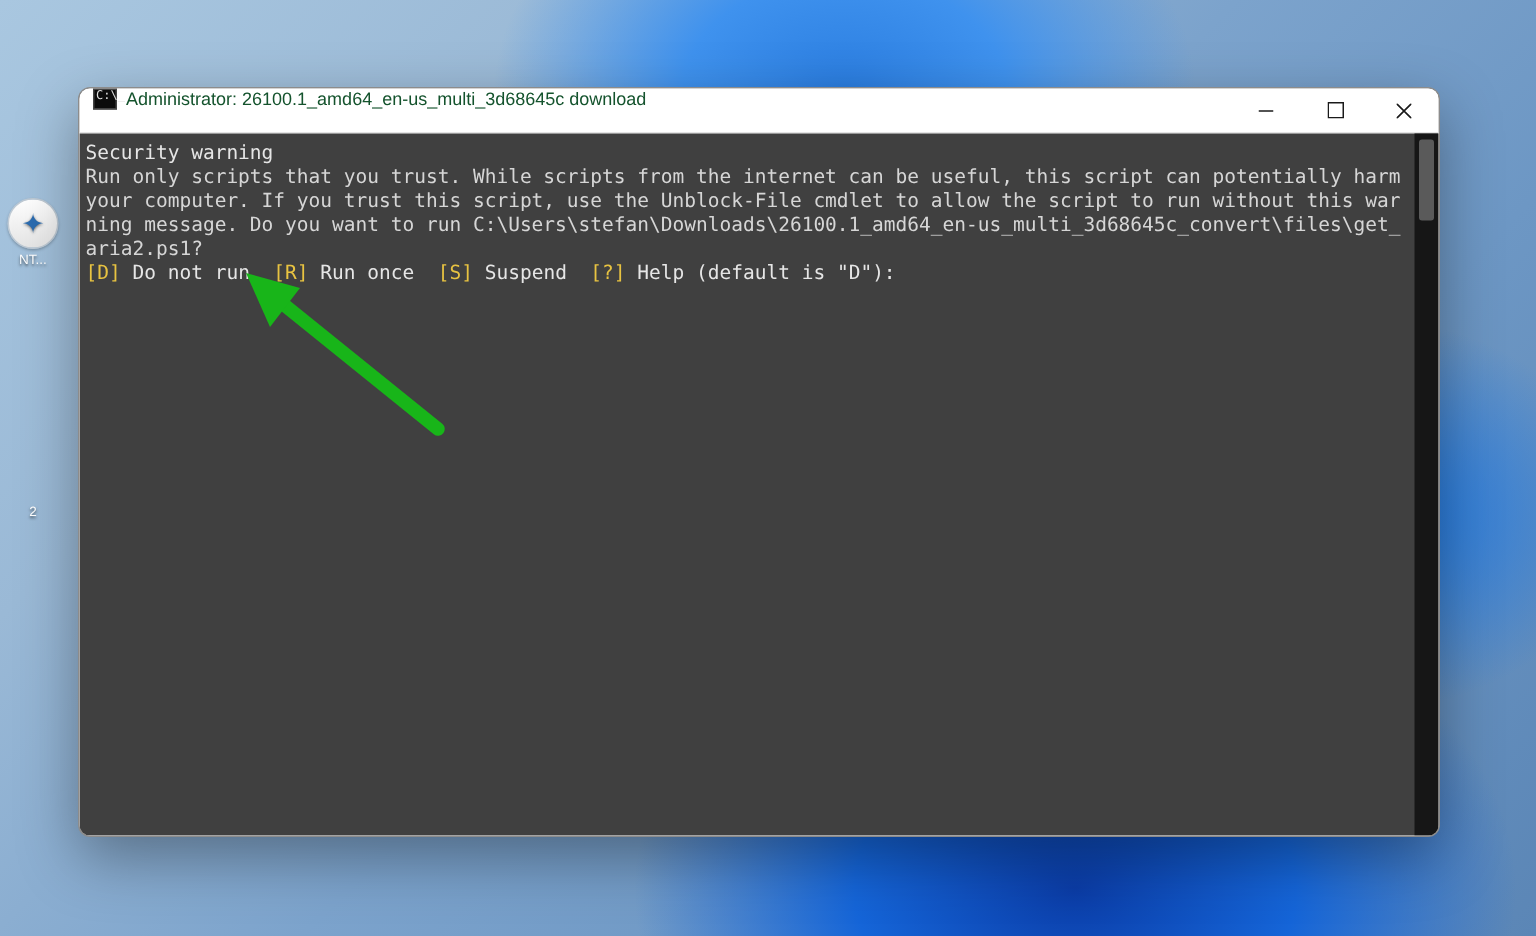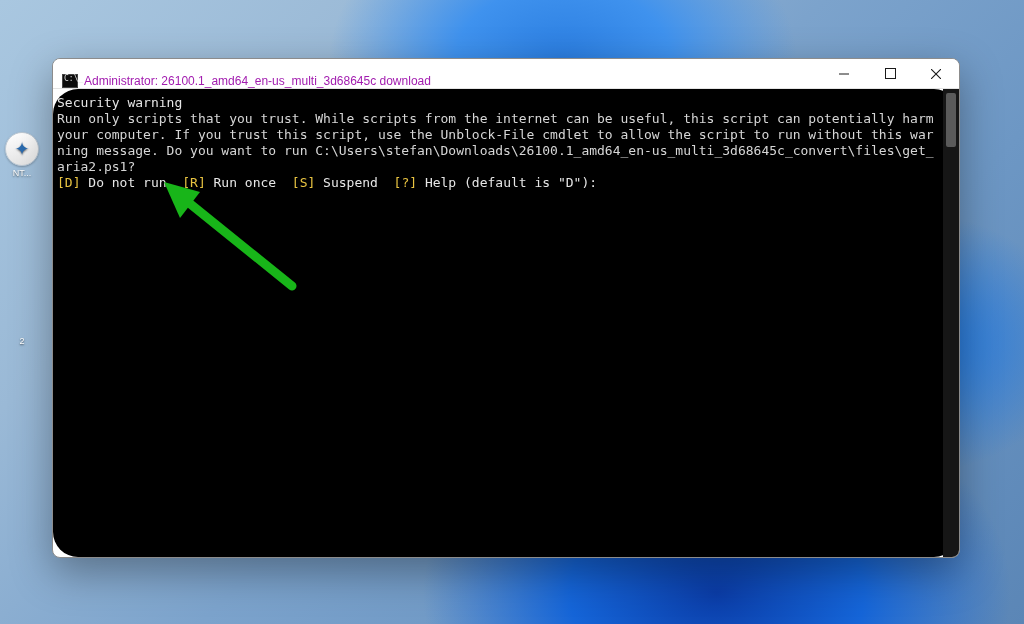--- a/index.html
+++ b/index.html
@@ -51,24 +51,24 @@
     background: #fff;
     border: 1px solid #8c8c8c;
     border-radius: 8px;
     box-shadow: 0 14px 40px rgba(0,0,0,.35);
     display: flex; flex-direction: column;
     overflow: hidden;
   }
   .titlebar {
     height: 30px;
     background: #ffffff;
-    display: flex; align-items: flex-end;
+    display: flex; align-items: flex-start;
     border-bottom: 1px solid #e4e4e4;
     font-size: 12px;
-    color: #a21caf;
+    color: #14532d;
     user-select: none;
   }
   .titlebar .app-icon {
     width: 16px; height: 14px;
     margin: 0 6px 0 9px;
     background: #0c0c0c;
     border: 1px solid #444;
     position: relative;
   }
   .titlebar .app-icon::before {
@@ -85,22 +85,21 @@
     display: flex; align-items: center; justify-content: center;
     color: #1a1a1a;
   }
   .win-btn svg { width: 10px; height: 10px; display:block; }
   .win-btn.max svg { width: 11px; height: 11px; }
 
   
   .terminal-wrap {
     flex: 1;
     display: flex;
-    background: #000000;
-    border-radius: 25px;
+    background: #404040;
   }
   .terminal {
     flex: 1;
     padding: 6px 4px 4px 4px;
     font: 13px/16px Consolas, "Lucida Console", monospace;
     color: #d6d6d6;
     white-space: pre-wrap;
     word-break: break-all;
     overflow: hidden;
   }

